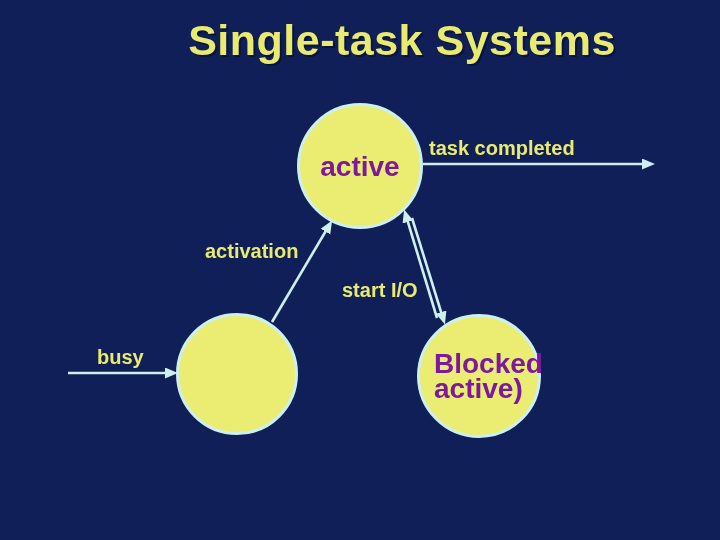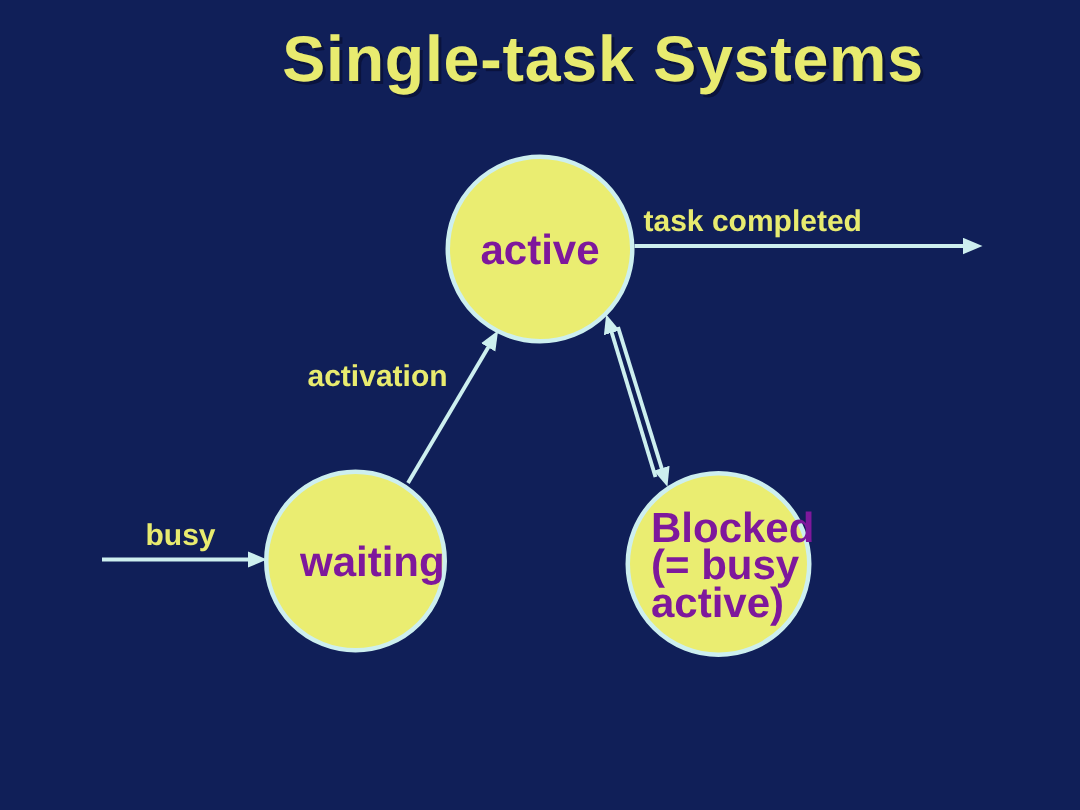--- a/index.html
+++ b/index.html
@@ -95,26 +95,25 @@
     <line x1="272" y1="322" x2="327" y2="229" marker-end="url(#ah)"></line>
     <line x1="437" y1="318" x2="407" y2="219" marker-end="url(#ah)"></line>
     <line x1="412" y1="218" x2="442" y2="315" marker-end="url(#ah)"></line>
   </svg>
 
   <div class="node node-active">
     <span>active</span>
   </div>
 
   <div class="node node-waiting">
-    <span>waiting</span>
   </div>
 
   <div class="node node-blocked">
     <span>Blocked</span>
-    <span>(= busy</span>
     <span>active)</span>
   </div>
 
   <div class="edge-label label-load">busy</div>
   <div class="edge-label label-task-completed">task completed</div>
   <div class="edge-label label-activation">activation</div>
+  <div class="edge-label label-start-io">start I/O</div>
 
 </div>
 
 </body></html>

